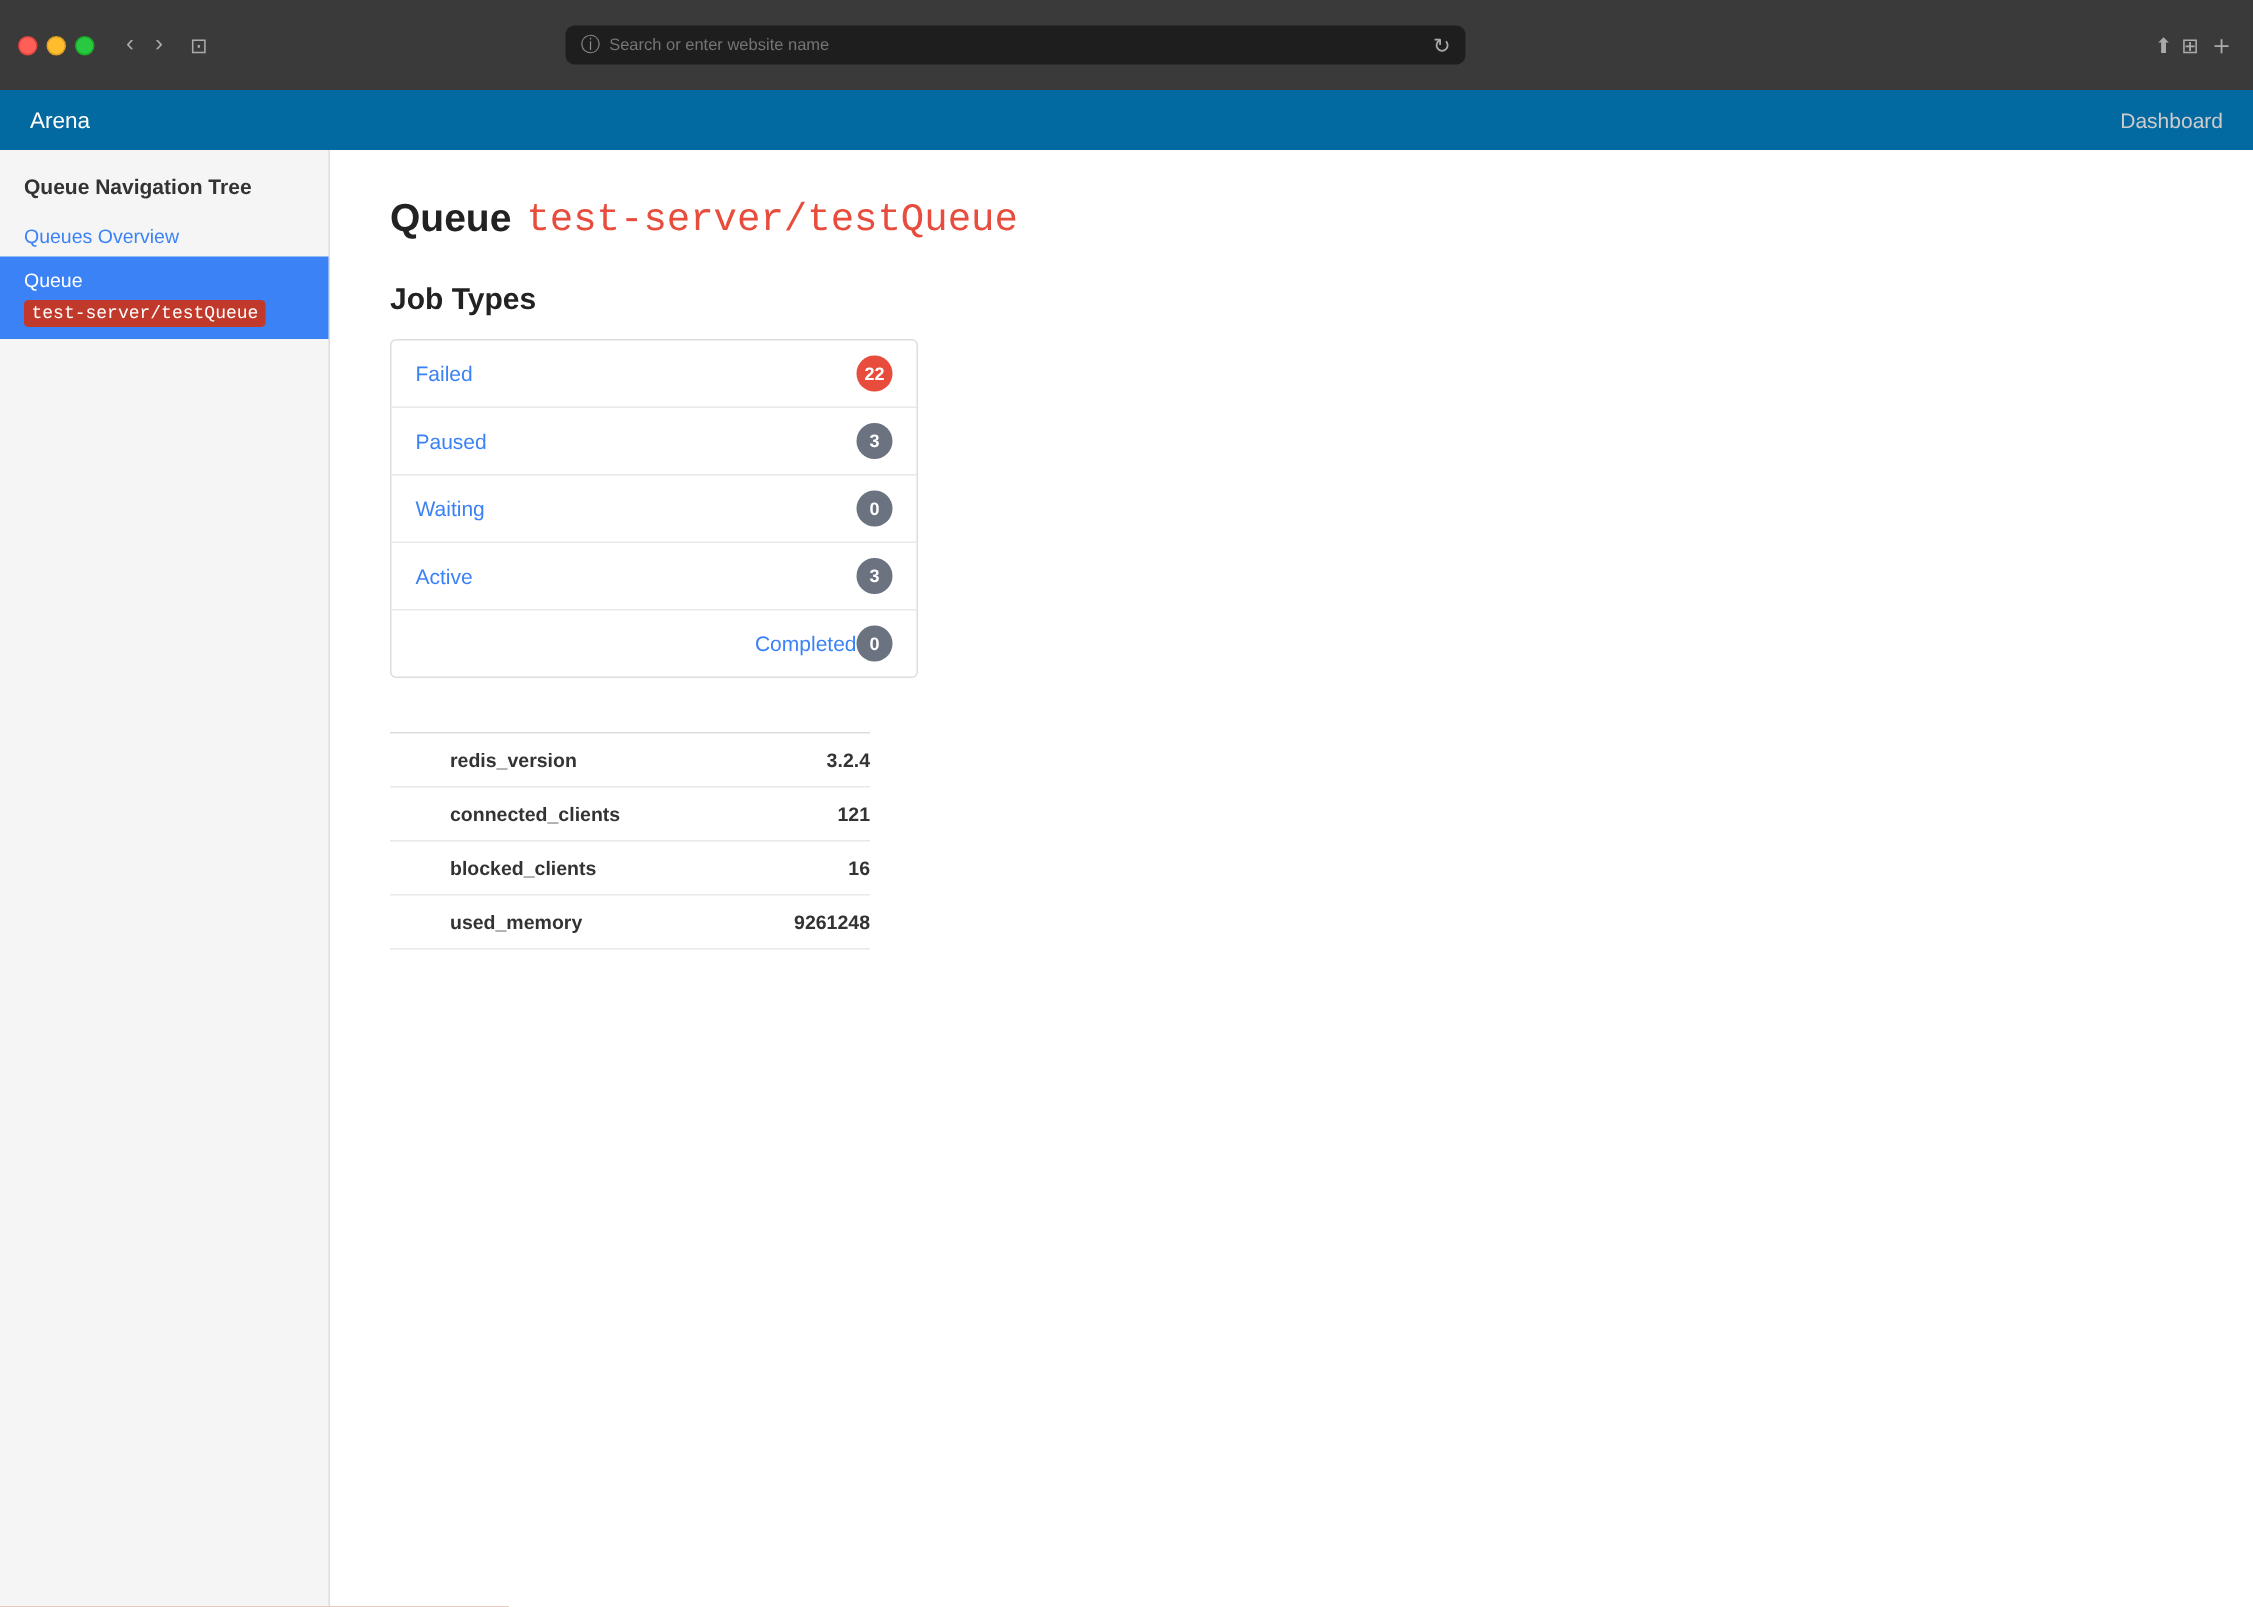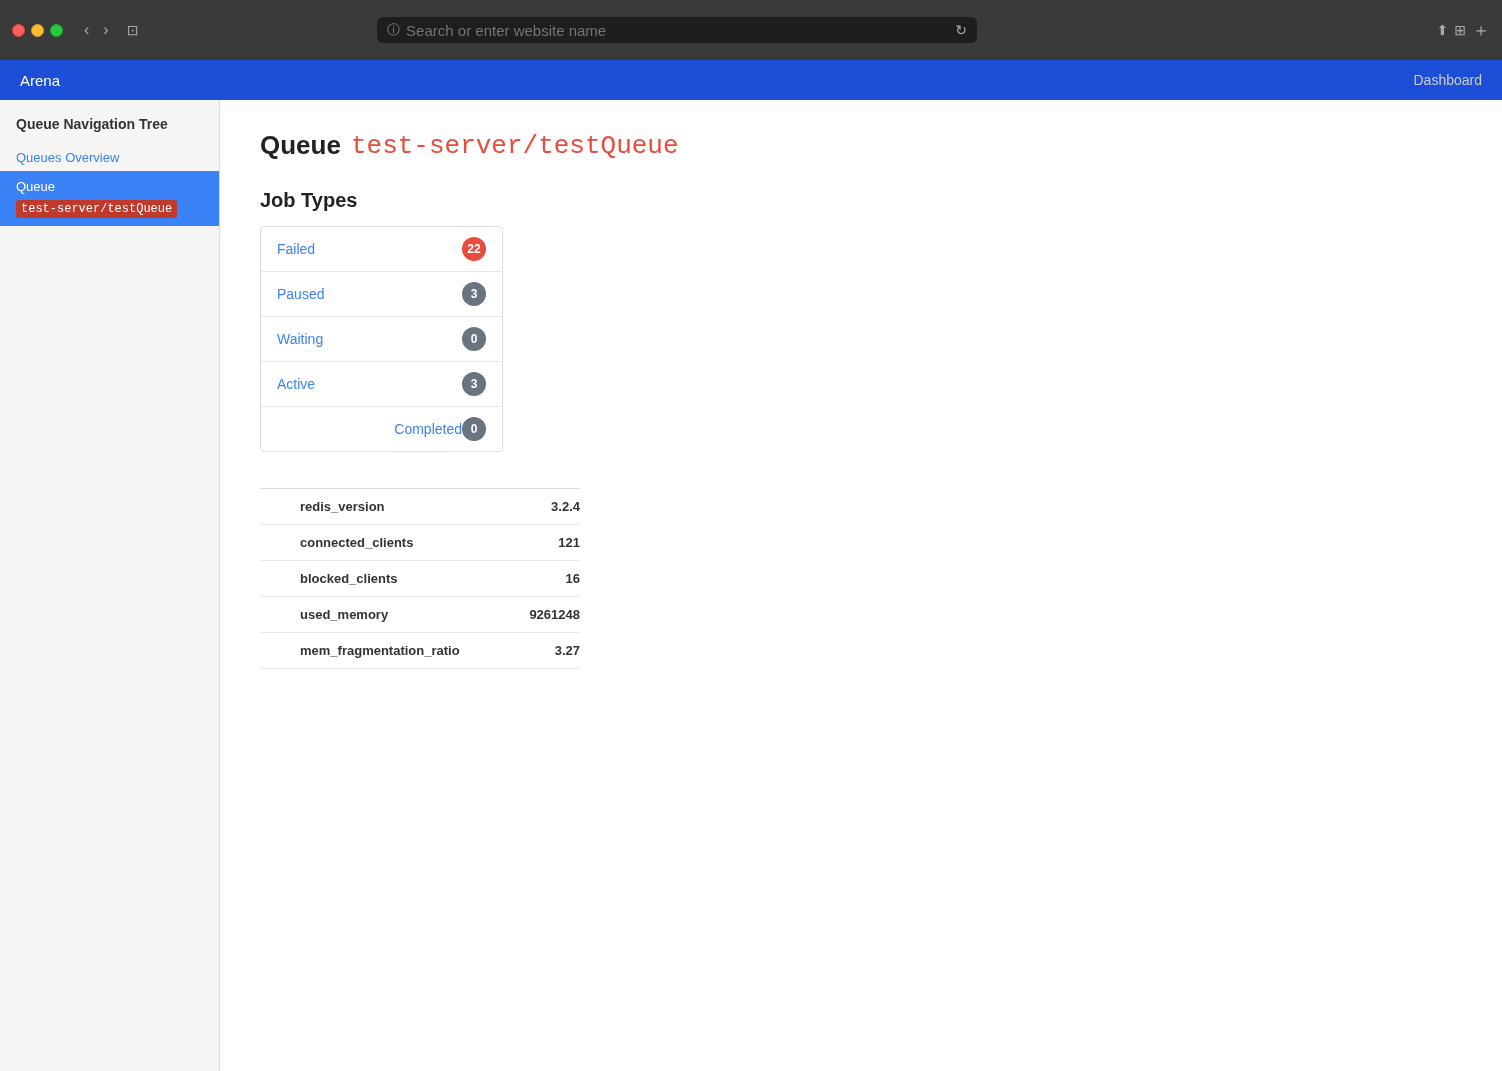--- a/index.html
+++ b/index.html
@@ -77,21 +77,21 @@
       color: #888;
       font-size: 13px;
     }
 
     .address-bar {
       flex: 1;
       background: none;
       border: none;
       outline: none;
       color: #0ea5e9;
-      font-size: 15px;
+      font-size: 11px;
     }
 
     .reload-btn {
       background: none;
       border: none;
       color: #aaa;
       font-size: 14px;
       cursor: pointer;
     }
 
@@ -112,21 +112,21 @@
     .new-tab-btn {
       background: none;
       border: none;
       color: #aaa;
       font-size: 18px;
       cursor: pointer;
     }
 
     
     .topbar {
-      background: #1d4ed8;
+      background: #0369a1;
       width: 100%;
       height: 40px;
       display: flex;
       align-items: center;
       padding: 0 20px;
       justify-content: space-between;
     }
 
     .topbar-brand {
       color: #ffffff;
@@ -230,21 +230,21 @@
     
     .section-heading {
       font-size: 20px;
       font-weight: 600;
       color: #222;
       margin-bottom: 14px;
     }
 
     
     .job-types-table {
-      width: 243px;
+      width: 352px;
       border: 1px solid #ddd;
       border-radius: 4px;
       overflow: hidden;
       margin-bottom: 36px;
     }
 
     .job-type-row {
       display: flex;
       align-items: center;
       justify-content: space-between;
@@ -393,20 +393,16 @@
           <span class="redis-stat-value">121</span>
         </div>
         <div class="redis-stat-row">
           <span class="redis-stat-key">blocked_clients</span>
           <span class="redis-stat-value">16</span>
         </div>
         <div class="redis-stat-row">
           <span class="redis-stat-key">used_memory</span>
           <span class="redis-stat-value">9261248</span>
         </div>
-        <div class="redis-stat-row">
-          <span class="redis-stat-key">mem_fragmentation_ratio</span>
-          <span class="redis-stat-value">3.27</span>
-        </div>
       </div>
 
   </main>
 </div>
 
 </body></html>

